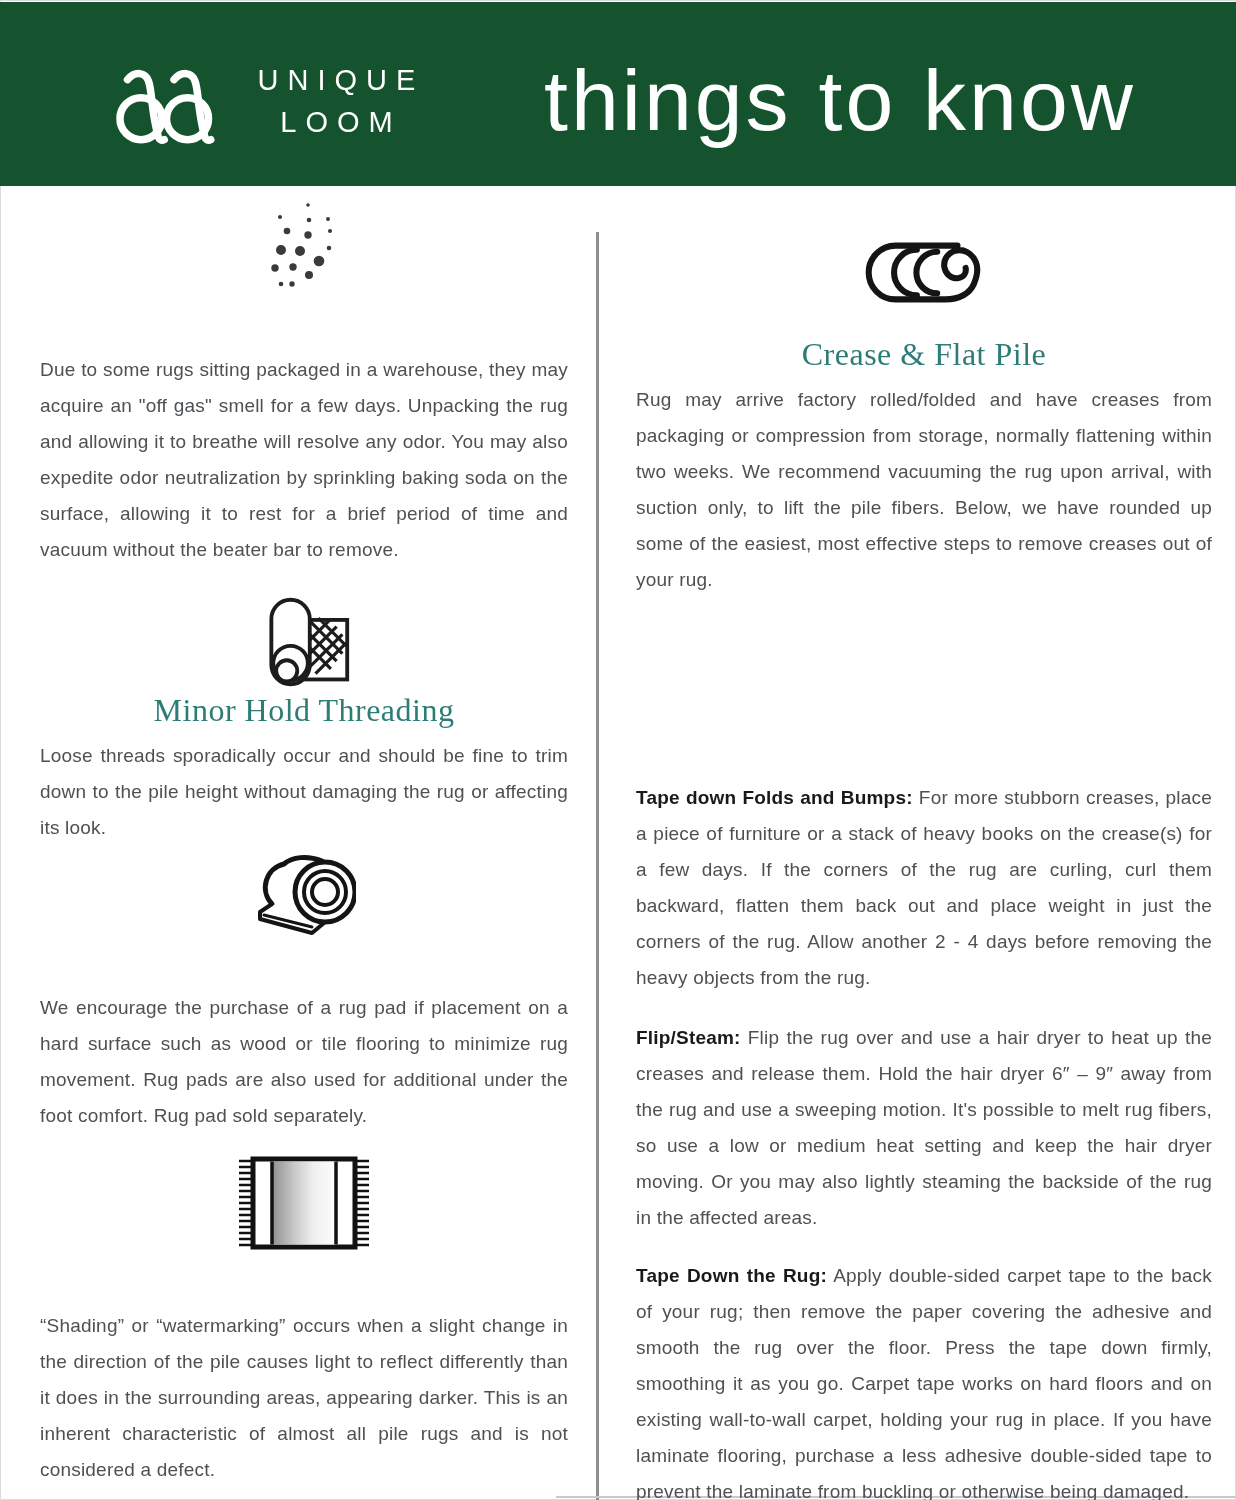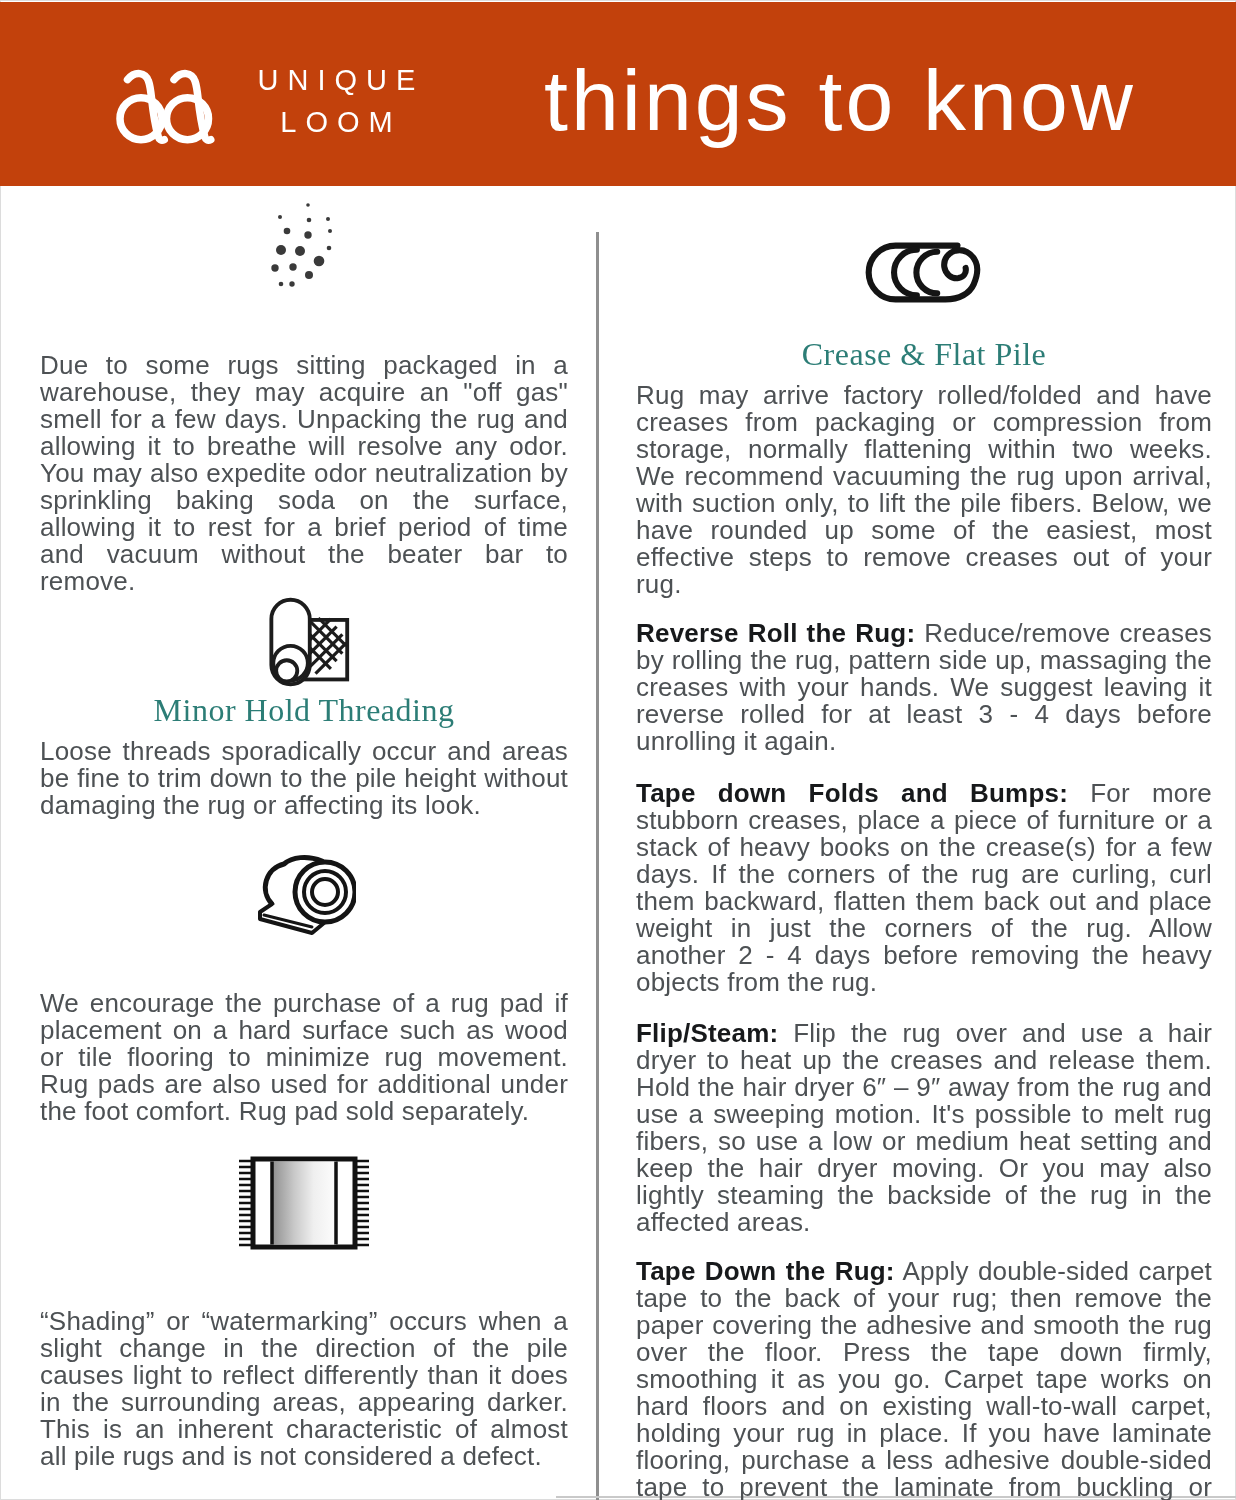--- a/index.html
+++ b/index.html
@@ -2,38 +2,38 @@
 <html><head>
 <meta charset="utf-8">
 <style>
   html,body{margin:0;padding:0;}
   body{
     width:1236px;height:1500px;position:relative;background:#ffffff;
     font-family:"Liberation Sans",sans-serif;overflow:hidden;
   }
   .page-edge{position:absolute;inset:0;border:1px solid #dcdcdc;pointer-events:none;}
   
-  .header{position:absolute;left:0;top:2px;width:1236px;height:184px;background:#c2410c;}
+  .header{position:absolute;left:0;top:2px;width:1236px;height:184px;background:#14532d;}
   .logo{position:absolute;left:108px;top:50px;}
   .brand{position:absolute;left:246px;top:57px;width:190px;text-align:center;
          color:#ffffff;font-size:29px;letter-spacing:9px;line-height:42px;font-weight:400;}
   .header-title{position:absolute;left:500px;top:50px;width:680px;text-align:center;
          color:#ffffff;font-family:Liberation Sans, sans-serif;font-size:86px;
          letter-spacing:3px;line-height:96px;font-weight:400;white-space:nowrap;}
   
   .col{position:absolute;top:0;height:1500px;}
   .col-left{left:40px;width:528px;}
   .col-right{left:636px;width:576px;}
   .divider{position:absolute;left:596px;top:232px;width:3px;height:1268px;background:#8F8F8F;}
   .bottom-edge{position:absolute;left:556px;top:1496px;width:680px;height:2px;background:#c9c9c9;}
   .icon-slot{position:absolute;width:100%;text-align:center;}
   .sec-title{position:absolute;width:100%;text-align:center;
              font-family:"Liberation Serif",serif;font-size:32px;color:#2C7D76;
              letter-spacing:0.5px;}
-  .body-para{position:absolute;width:100%;margin:0;font-size:26px;line-height:27px;
+  .body-para{position:absolute;width:100%;margin:0;font-size:19px;line-height:36px;
              color:#4D5154;text-align:justify;letter-spacing:0.2px;}
   .tip-label{font-weight:bold;color:#17191B;}
   svg{vertical-align:top;}
 </style>
 </head>
 <body>
 
 <div class="page-edge"></div>
 
 <div class="header">
@@ -91,21 +91,21 @@
           <path d="M50 36 L84 70"></path>
           <path d="M57 29 L90 62"></path>
           <path d="M65 25 L94 54"></path>
       </g>
       <rect x="16" y="6" width="40" height="88" rx="20" fill="#ffffff" stroke-width="4"></rect>
       <circle cx="36" cy="72" r="18" fill="#ffffff" stroke-width="4"></circle>
       <circle cx="32" cy="80" r="11" fill="#ffffff" stroke-width="4"></circle>
     </svg>
   </div>
   <div class="sec-title" style="top:692px;">Minor Hold Threading</div>
-  <p class="body-para" style="top:738px;">Loose threads sporadically occur and areas be fine to trim down to the pile height without damaging the rug or affecting its look.</p>
+  <p class="body-para" style="top:738px;">Loose threads sporadically occur and should be fine to trim down to the pile height without damaging the rug or affecting its look.</p>
 
   <div class="icon-slot" style="top:846px;">
     <svg width="104" height="96" viewBox="0 0 104 96" fill="none" stroke="#141414" stroke-linejoin="round" stroke-linecap="round">
       <path d="M70 15 C55 9 40 11 32 18 A24 24 0 0 0 20 58" stroke-width="5"></path>
       <path d="M20 58 L8 66 L8 73 L60 87 L72 77" fill="#ffffff" stroke-width="4"></path>
       <path d="M12 69 L60 81" stroke-width="3"></path>
       <circle cx="73" cy="46" r="30" fill="#ffffff" stroke-width="5"></circle>
       <circle cx="73" cy="46" r="21" stroke-width="4"></circle>
       <circle cx="73" cy="46" r="13" stroke-width="4"></circle>
     </svg>
@@ -140,24 +140,20 @@
   <div class="icon-slot" style="top:238px;">
     <svg width="132" height="68" viewBox="0 0 130 66" fill="none" stroke="#141414" stroke-width="6" stroke-linecap="round" stroke-linejoin="round">
       <path d="M98 7 H37 A26.5 26.5 0 0 0 37 60 H86 C100 60 110 54 114 45 C117 38 119 30 116 23 C112 14 104 10 96 12 C89 14 84 20 85 28 C86 35 92 40 99 39 C104 38 107 34 106 29"></path>
       <path d="M58 11 A22.5 22.5 0 0 0 58 56"></path>
       <path d="M78 13 A20 20 0 0 0 78 54"></path>
     </svg>
   </div>
   <div class="sec-title" style="top:336px;">Crease &amp; Flat Pile</div>
   <p class="body-para" style="top:382px;">Rug may arrive factory rolled/folded and have creases from packaging or compression from storage, normally flattening within two weeks. We recommend vacuuming the rug upon arrival, with suction only, to lift the pile fibers. Below, we have rounded up some of the easiest, most effective steps to remove creases out of your rug.</p>
 
-  <p class="body-para" style="top:620px;">
-    <span class="tip-label">Reverse Roll the Rug:</span>
-    <span>Reduce/remove creases by rolling the rug, pattern side up, massaging the creases with your hands. We suggest leaving it reverse rolled for at least 3 - 4 days before unrolling it again.</span>
-  </p>
 
   <p class="body-para" style="top:780px;">
     <span class="tip-label">Tape down Folds and Bumps:</span>
     <span>For more stubborn creases, place a piece of furniture or a stack of heavy books on the crease(s) for a few days. If the corners of the rug are curling, curl them backward, flatten them back out and place weight in just the corners of the rug. Allow another 2 - 4 days before removing the heavy objects from the rug.</span>
   </p>
 
   <p class="body-para" style="top:1020px;">
     <span class="tip-label">Flip/Steam:</span>
     <span>Flip the rug over and use a hair dryer to heat up the creases and release them. Hold the hair dryer 6″ – 9″ away from the rug and use a sweeping motion. It's possible to melt rug fibers, so use a low or medium heat setting and keep the hair dryer moving. Or you may also lightly steaming the backside of the rug in the affected areas.</span>
   </p>

